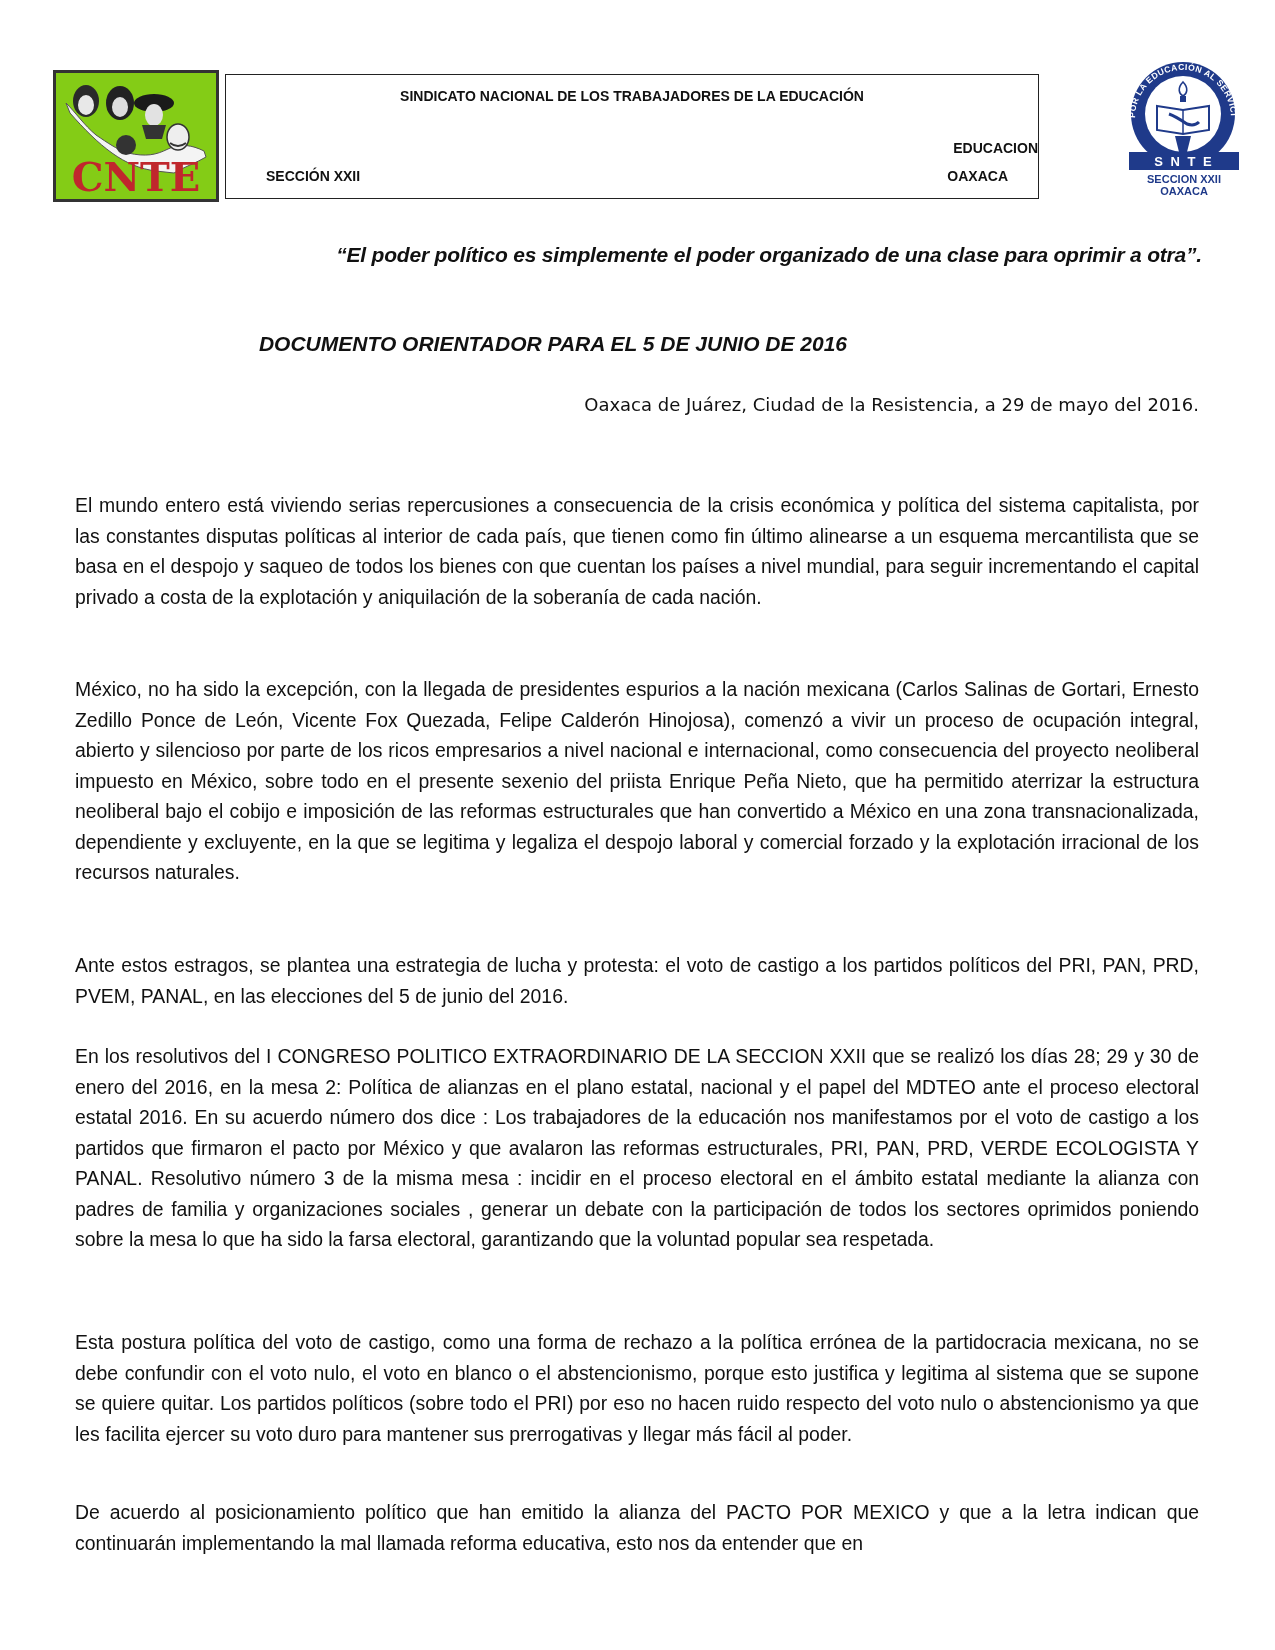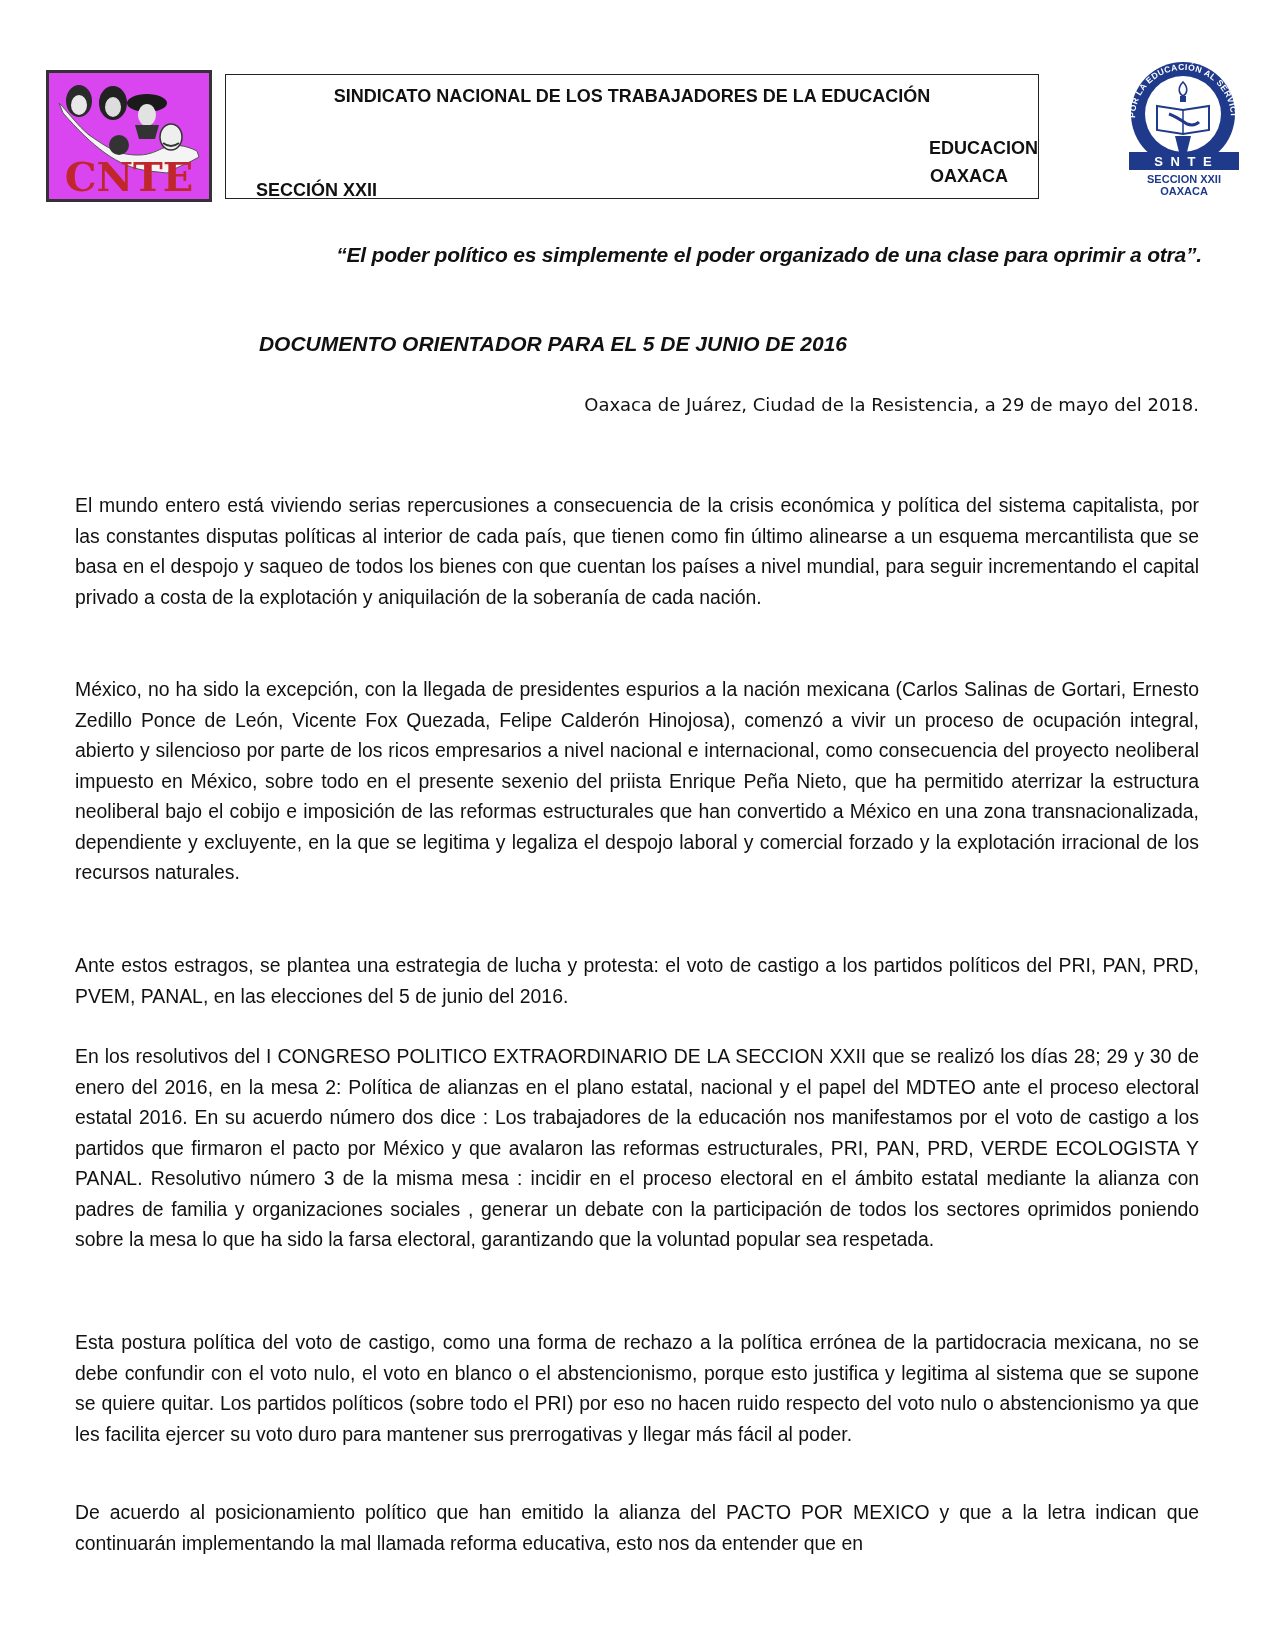--- a/index.html
+++ b/index.html
@@ -1,29 +1,29 @@
 <!DOCTYPE html>
 <html><head>
 <meta charset="utf-8">
 <style>
   html, body { margin: 0; padding: 0; background: #ffffff; }
   body { width: 1275px; height: 1650px; position: relative; overflow: hidden; color: #111; }
   .abs { position: absolute; }
 
   
-  .cnte-box { left: 46px; top: 70px; width: 160px; height: 126px; border: 3px solid #333; background: #d946ef; overflow: hidden; }
+  .cnte-box { left: 53px; top: 70px; width: 160px; height: 126px; border: 3px solid #333; background: #84cc16; overflow: hidden; }
   .cnte-box svg { display: block; }
 
   
-  .hdr-box { left: 225px; top: 74px; width: 812px; height: 123px; border: 1.5px solid #222; font-family: "Liberation Sans", sans-serif; font-weight: bold; font-size: 18px; color: #111; }
+  .hdr-box { left: 225px; top: 74px; width: 812px; height: 123px; border: 1.5px solid #222; font-family: "Liberation Sans", sans-serif; font-weight: bold; font-size: 14px; color: #111; }
   .hdr-line { position: absolute; left: 0; right: 0; text-align: center; line-height: 26px; }
   .hdr-l1 { top: 8px; }
   .hdr-l2 { top: 34px; }
   .hdr-l3 { top: 60px; text-align: right; }
-  .hdr-sec { position: absolute; left: 30px; top: 88px; line-height: 26px; margin-top: 14px; }
+  .hdr-sec { position: absolute; left: 40px; top: 88px; line-height: 26px; }
   .hdr-oax { position: absolute; right: 30px; top: 88px; line-height: 26px; }
 
   
   .snte-logo { left: 1115px; top: 56px; width: 150px; height: 150px; }
 
   
   .quote { left: 100px; width: 1102px; top: 240px; text-align: right; font-family: "Liberation Sans", sans-serif; font-style: italic; font-weight: bold; font-size: 21px; line-height: 29px; color: #111; letter-spacing: -0.2px; }
 
   .doc-title { left: 0; width: 1052px; top: 330px; text-align: center; padding-left: 54px; box-sizing: border-box; font-family: "Liberation Sans", sans-serif; font-style: italic; font-weight: bold; font-size: 21px; line-height: 28px; color: #111; }
 
@@ -91,20 +91,20 @@
     <text x="69" y="139" text-anchor="middle" font-family="Liberation Sans, sans-serif" font-weight="bold" font-size="11" fill="#1f3a8a">OAXACA</text>
   </svg>
 </div>
 
 <div class="abs quote">
   <div>“El poder político es simplemente el poder organizado de una clase para oprimir a otra”.</div>
 </div>
 
 <div class="abs doc-title">DOCUMENTO ORIENTADOR PARA EL 5 DE JUNIO DE 2016</div>
 
-<div class="abs place-date">Oaxaca de Juárez, Ciudad de la Resistencia, a 29 de mayo del 2018.</div>
+<div class="abs place-date">Oaxaca de Juárez, Ciudad de la Resistencia, a 29 de mayo del 2016.</div>
 
 <div class="abs body-text p1">El mundo entero está viviendo serias repercusiones a consecuencia de la crisis económica y política del sistema capitalista, por las constantes disputas políticas al interior de cada país, que tienen como fin último alinearse a un esquema mercantilista que se basa en el despojo y saqueo de todos los bienes con que cuentan los países a nivel mundial, para seguir incrementando el capital privado a costa de la explotación y aniquilación de la soberanía de cada nación.</div>
 <div class="abs body-text p2">México, no ha sido la excepción, con la llegada de presidentes espurios a la nación mexicana (Carlos Salinas de Gortari, Ernesto Zedillo Ponce de León, Vicente Fox Quezada, Felipe Calderón Hinojosa),  comenzó a vivir un proceso de ocupación integral, abierto y silencioso por parte de los ricos empresarios a nivel nacional e internacional, como  consecuencia del  proyecto neoliberal impuesto en México, sobre todo en el presente sexenio del priista Enrique Peña Nieto, que ha permitido aterrizar la estructura neoliberal bajo el cobijo e imposición de las reformas estructurales  que han convertido a México en una zona transnacionalizada, dependiente y excluyente, en la que se legitima y legaliza el despojo laboral y comercial forzado y la explotación irracional de los recursos naturales.</div>
 <div class="abs body-text p3">Ante estos estragos, se plantea una estrategia de lucha y protesta: el voto de castigo a los partidos políticos del PRI, PAN, PRD, PVEM, PANAL, en las elecciones  del 5 de junio del 2016.</div>
 <div class="abs body-text p4"> En los resolutivos del I CONGRESO POLITICO EXTRAORDINARIO DE LA SECCION XXII que se realizó los días 28; 29 y 30 de enero del 2016, en la mesa 2: Política de alianzas en el plano estatal, nacional y el papel del MDTEO ante el proceso electoral estatal 2016. En su acuerdo número dos dice : Los trabajadores de la educación nos manifestamos por el voto de castigo a los partidos que firmaron el pacto por México y que avalaron las reformas estructurales, PRI, PAN, PRD, VERDE ECOLOGISTA Y PANAL. Resolutivo número 3 de la misma mesa : incidir en el proceso electoral en el ámbito estatal mediante la alianza con padres de familia y organizaciones sociales , generar un debate con la participación de todos los sectores oprimidos poniendo sobre la mesa lo que ha sido la farsa electoral, garantizando que la voluntad popular sea respetada.</div>
 <div class="abs body-text p5">Esta postura política del voto de castigo, como una forma de rechazo a la política errónea de la partidocracia mexicana, no se debe confundir con el voto nulo, el voto en blanco o el abstencionismo, porque esto justifica y legitima al sistema que se supone se quiere quitar. Los partidos políticos (sobre todo el PRI) por eso no hacen ruido respecto del voto nulo o abstencionismo ya que les facilita ejercer su voto duro para mantener sus prerrogativas y llegar más fácil al poder.</div>
 <div class="abs body-text p6">De acuerdo al posicionamiento político que han emitido la alianza del PACTO POR MEXICO y que a la letra indican que continuarán implementando la mal llamada reforma educativa, esto nos da entender que en</div>
 
 </body></html>

